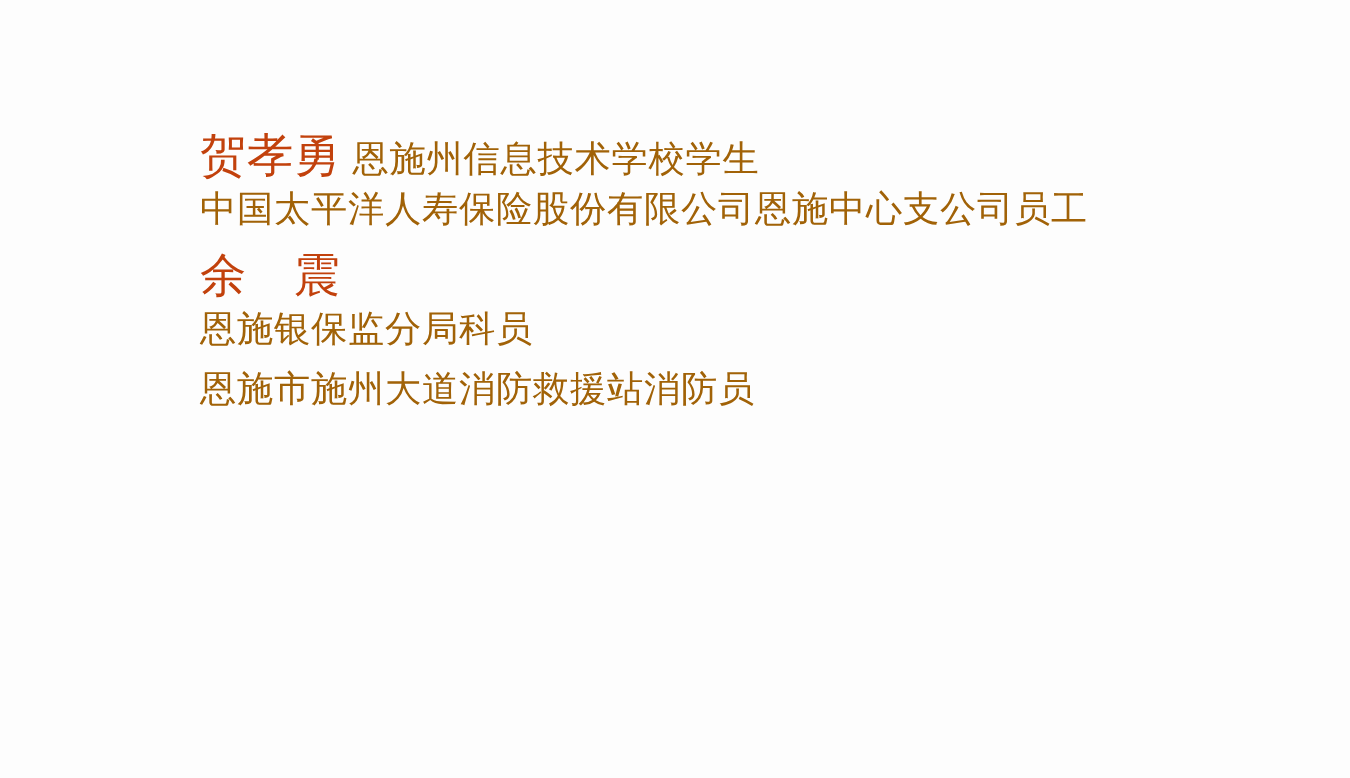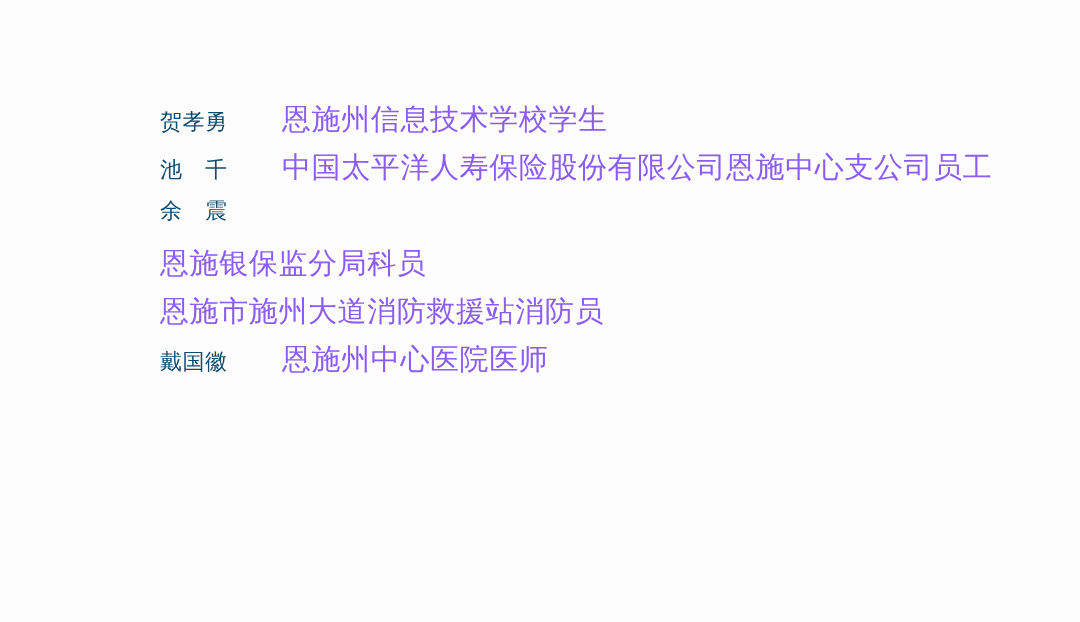--- a/index.html
+++ b/index.html
@@ -22,60 +22,55 @@
     width: 820px;
   }
   .roster-row {
     display: flex;
     align-items: baseline;
     height: 48px;
   }
   .name {
     width: 122px;
     flex: 0 0 122px;
-    font-size: 22px;
-    color: #0c4a6e;
+    font-size: 37px;
+    color: #c2410c;
     letter-spacing: 0.5px;
     white-space: pre;
   }
   .title {
     font-size: 29px;
-    color: #8b5cf6;
+    color: #a16207;
     letter-spacing: 0.6px;
     white-space: pre;
   }
 </style>
 </head>
 <body>
 
 <div class="page">
   <div class="roster">
 
     <div class="roster-row">
       <span class="name">贺孝勇</span>
       <span class="title">恩施州信息技术学校学生</span>
     </div>
 
 
     <div class="roster-row">
-      <span class="name">池　千</span>
       <span class="title">中国太平洋人寿保险股份有限公司恩施中心支公司员工</span>
     </div>
 
     <div class="roster-row">
       <span class="name">余　震</span>
     </div>
 
     <div class="roster-row">
       <span class="title">恩施银保监分局科员</span>
     </div>
 
     <div class="roster-row">
       <span class="title">恩施市施州大道消防救援站消防员</span>
     </div>
 
-    <div class="roster-row">
-      <span class="name">戴国徽</span>
-      <span class="title">恩施州中心医院医师</span>
-    </div>
 
   </div>
 </div>
 
 </body></html>

